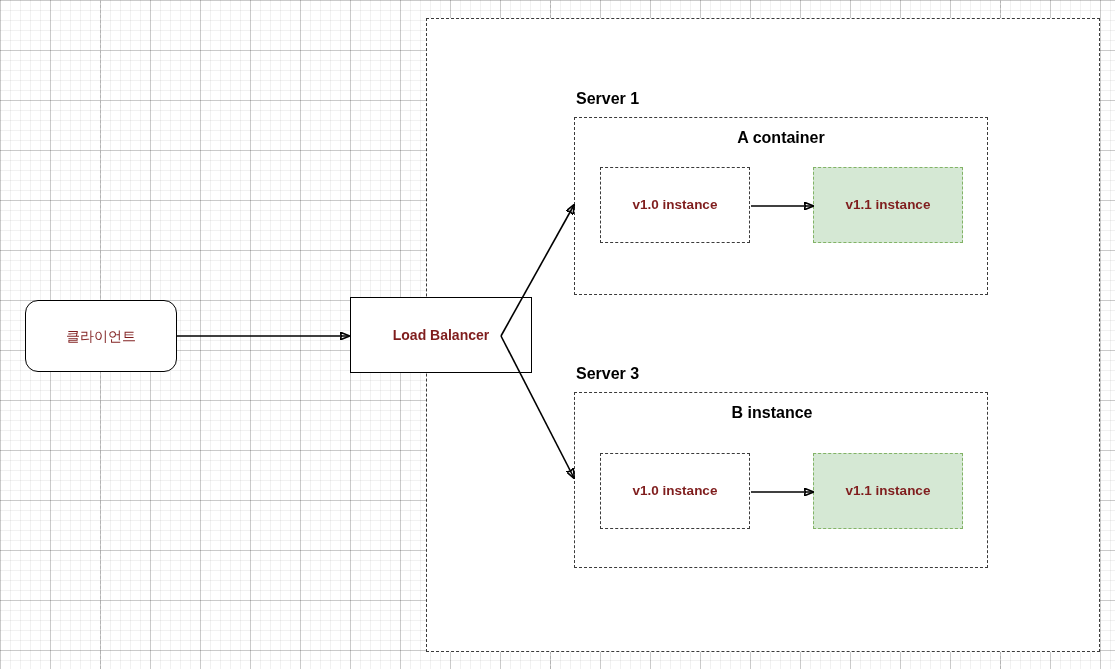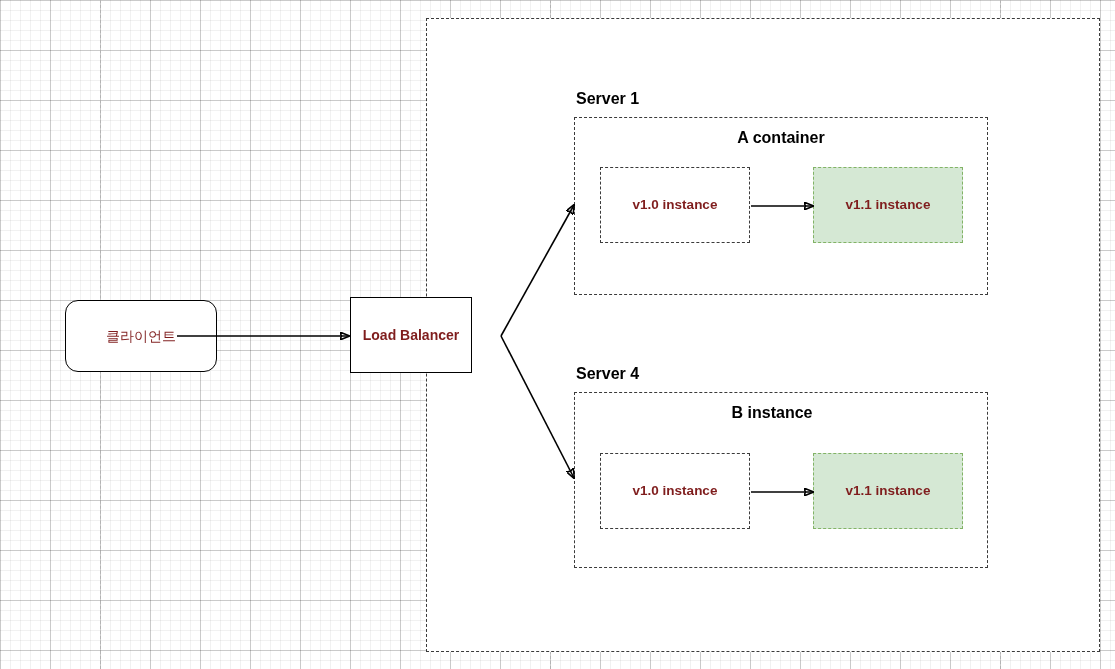--- a/index.html
+++ b/index.html
@@ -55,21 +55,20 @@
   }
 
   .solid-box {
     border: 1.6px solid #000000;
     background: #ffffff;
   }
   .rounded-box {
     border: 1.6px solid #000000;
     background: #ffffff;
     border-radius: 13px;
-    margin-left: 40px;
   }
   .dashed-box {
     border: 1.7px dashed #3b3b3b;
     background: transparent;
   }
   .dashed-box-filled {
     border: 1.7px dashed #3b3b3b;
     background: #ffffff;
   }
   .green-box {
@@ -113,39 +112,39 @@
   <div class="page-break-v" style="left:100px;"></div>
   <div class="page-break-v" style="left:550px;"></div>
   <div class="page-break-v" style="left:1000px;"></div>
 
   <div class="node dashed-box-filled" style="left:426px; top:18px; width:674px; height:634px;"></div>
 
   <div class="node rounded-box" style="left:25px; top:300px; width:152px; height:72px; font-size:14px;">
     <span>클라이언트</span>
   </div>
 
-  <div class="node solid-box bold" style="left:350px; top:297px; width:122px; height:76px; font-size:14px;">
+  <div class="node solid-box bold" style="left:350px; top:297px; width:182px; height:76px; font-size:14px;">
     <span>Load Balancer</span>
   </div>
 
   <div class="label" style="left:576px; top:90px;">Server 1</div>
 
   <div class="node dashed-box" style="left:574px; top:117px; width:414px; height:178px;"></div>
 
   <div class="label center" style="left:781px; top:129px;">A container</div>
 
   <div class="node dashed-box-filled bold" style="left:600px; top:167px; width:150px; height:76px;">
     <span>v1.0 instance</span>
   </div>
 
   <div class="node green-box bold" style="left:813px; top:167px; width:150px; height:76px;">
     <span>v1.1 instance</span>
   </div>
 
-  <div class="label" style="left:576px; top:365px;">Server 4</div>
+  <div class="label" style="left:576px; top:365px;">Server 3</div>
 
   <div class="node dashed-box" style="left:574px; top:392px; width:414px; height:176px;"></div>
 
   <div class="label center" style="left:772px; top:404px;">B instance</div>
 
   <div class="node dashed-box-filled bold" style="left:600px; top:453px; width:150px; height:76px;">
     <span>v1.0 instance</span>
   </div>
 
   <div class="node green-box bold" style="left:813px; top:453px; width:150px; height:76px;">

